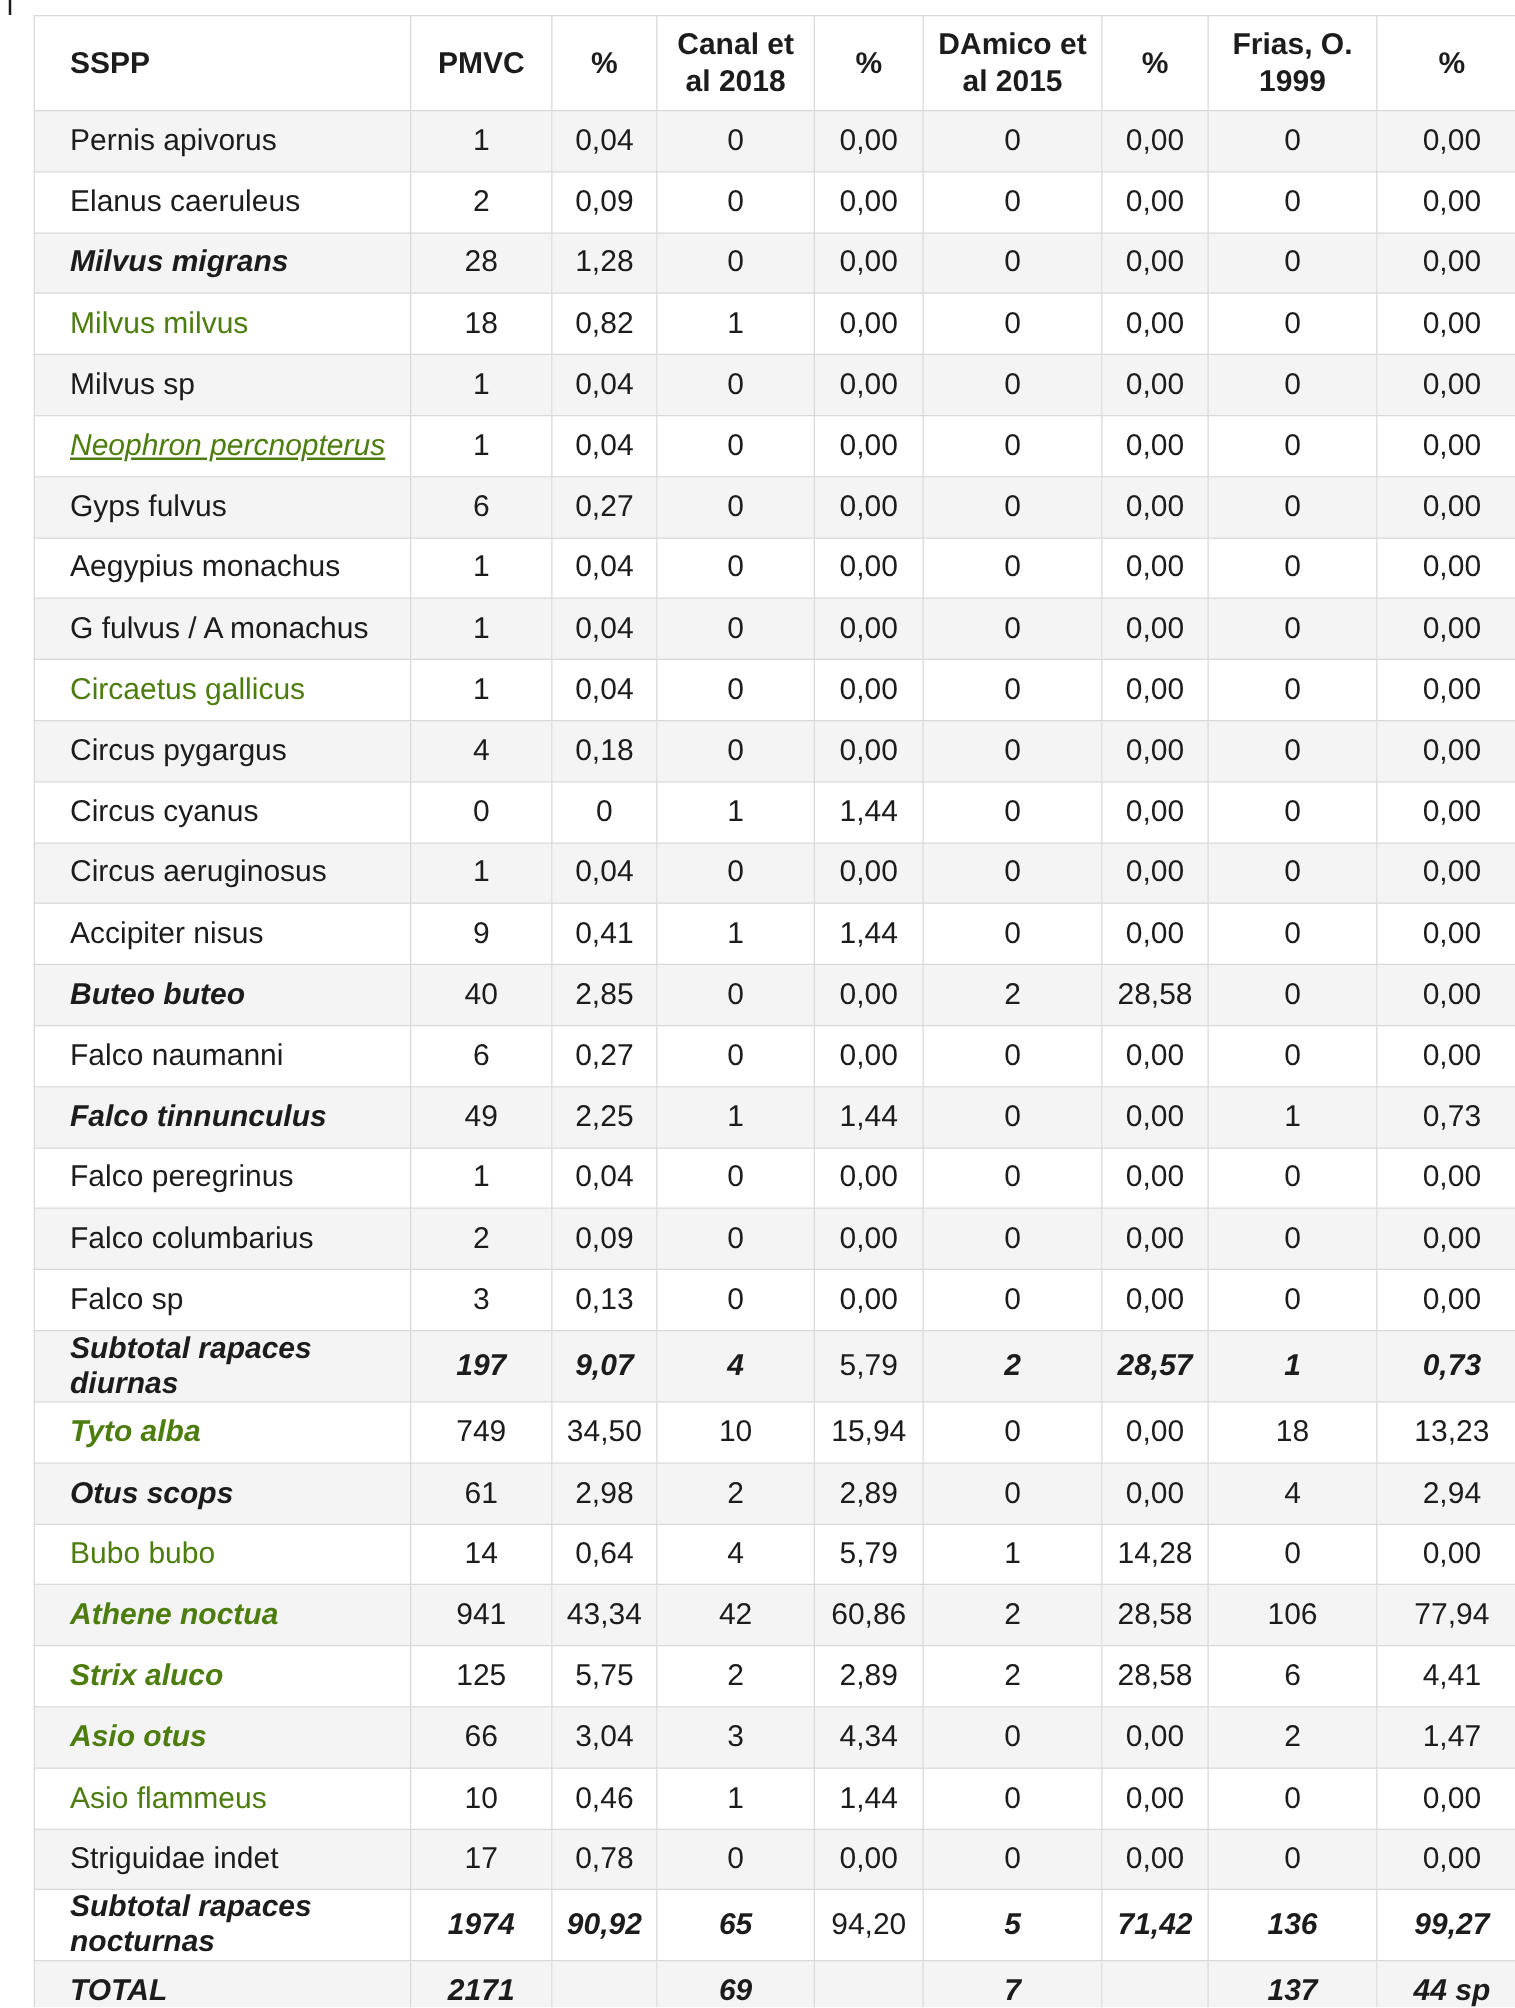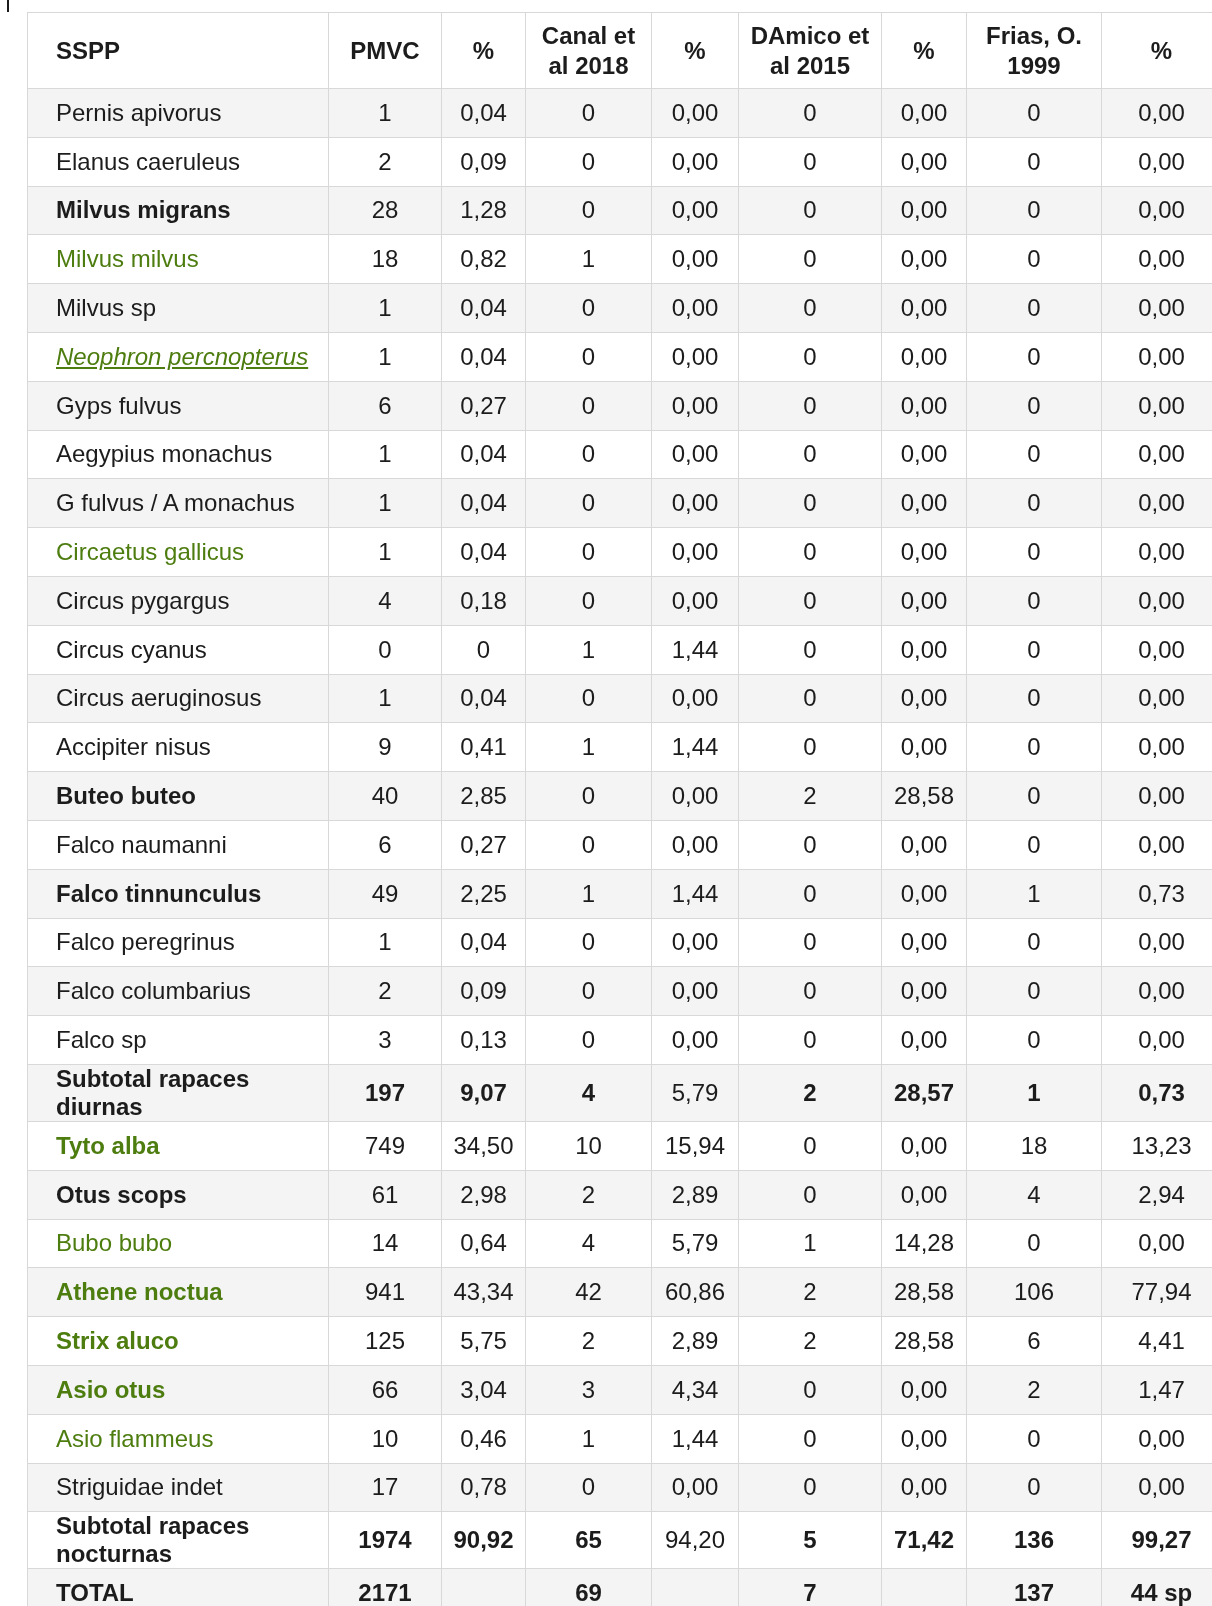--- a/index.html
+++ b/index.html
@@ -69,21 +69,21 @@
   table.species-table tbody td.name-cell {
     text-align: left;
     padding-left: 28px;
   }
   table.species-table tbody tr:nth-child(odd) td {
     background: #f4f4f5;
   }
   table.species-table tbody tr:nth-child(even) td {
     background: #ffffff;
   }
-  .bold   { font-weight: bold; }
+  .bold   { font-weight: bold; font-style: italic; }
   .italic { font-style: italic; text-decoration: underline; }
   .red    { color: #4d7c0f; }
 </style>
 </head>
 <body>
 
 <div class="page">
   <div class="cursor-artifact"></div>
 
   <table class="species-table">

